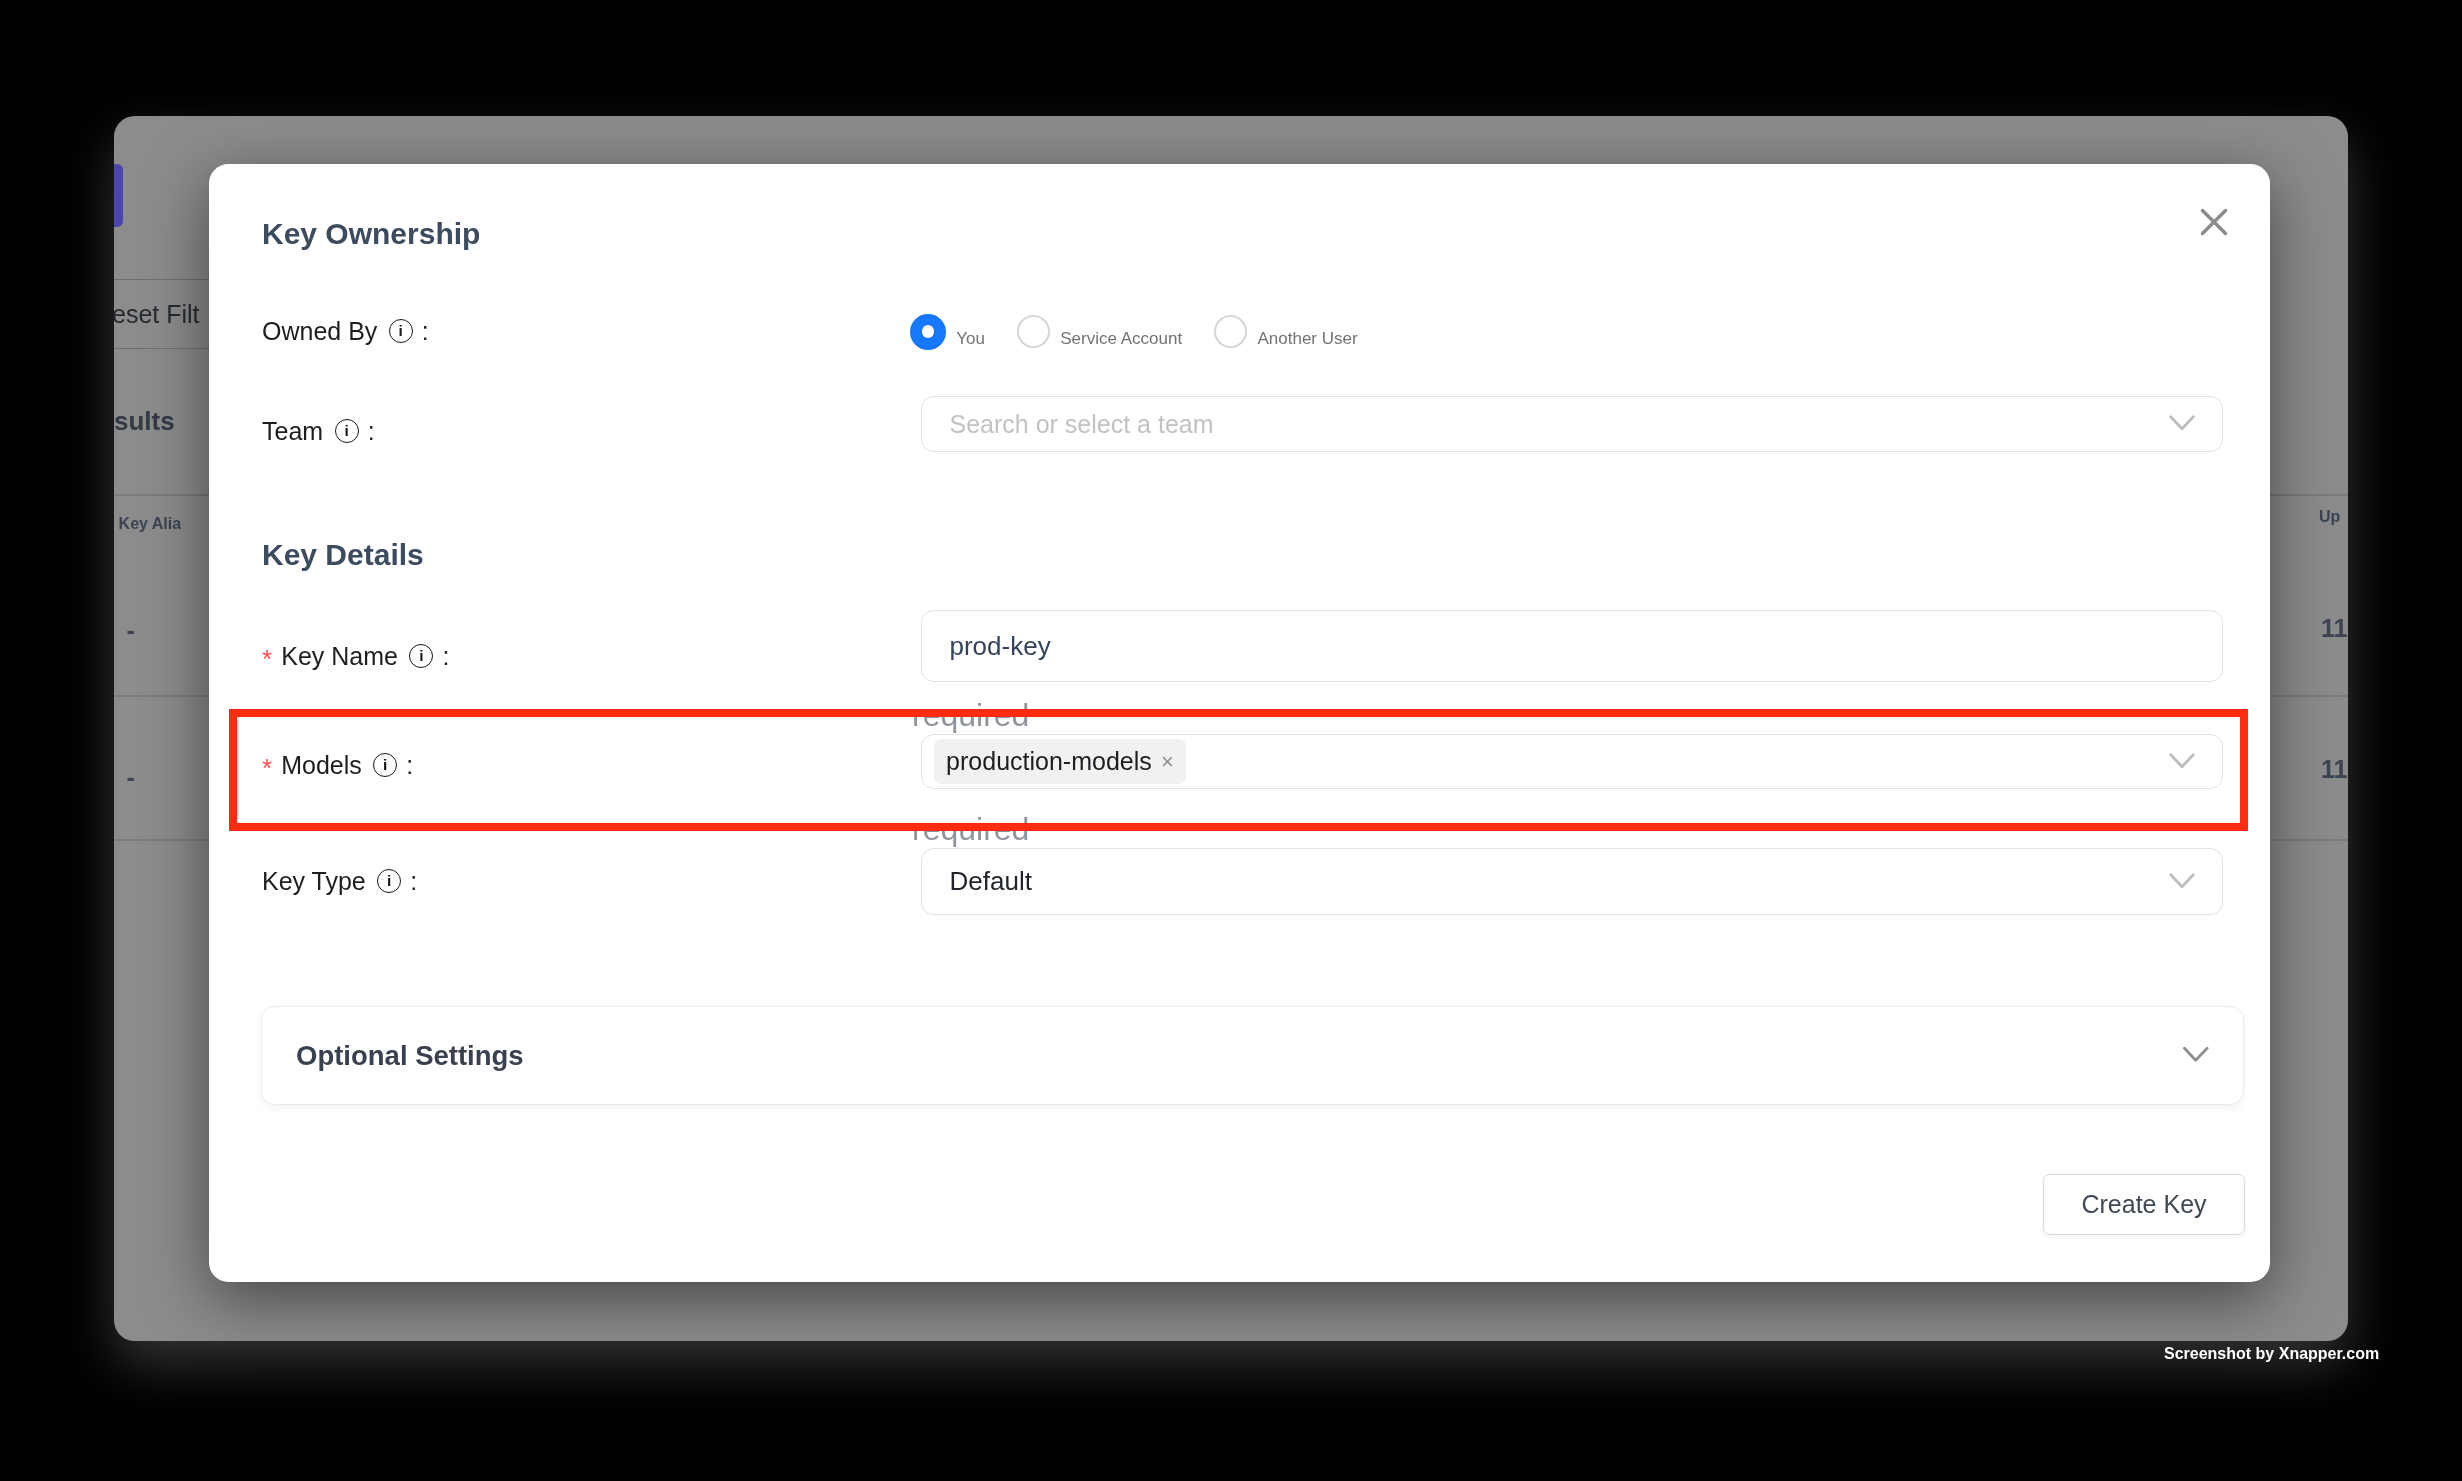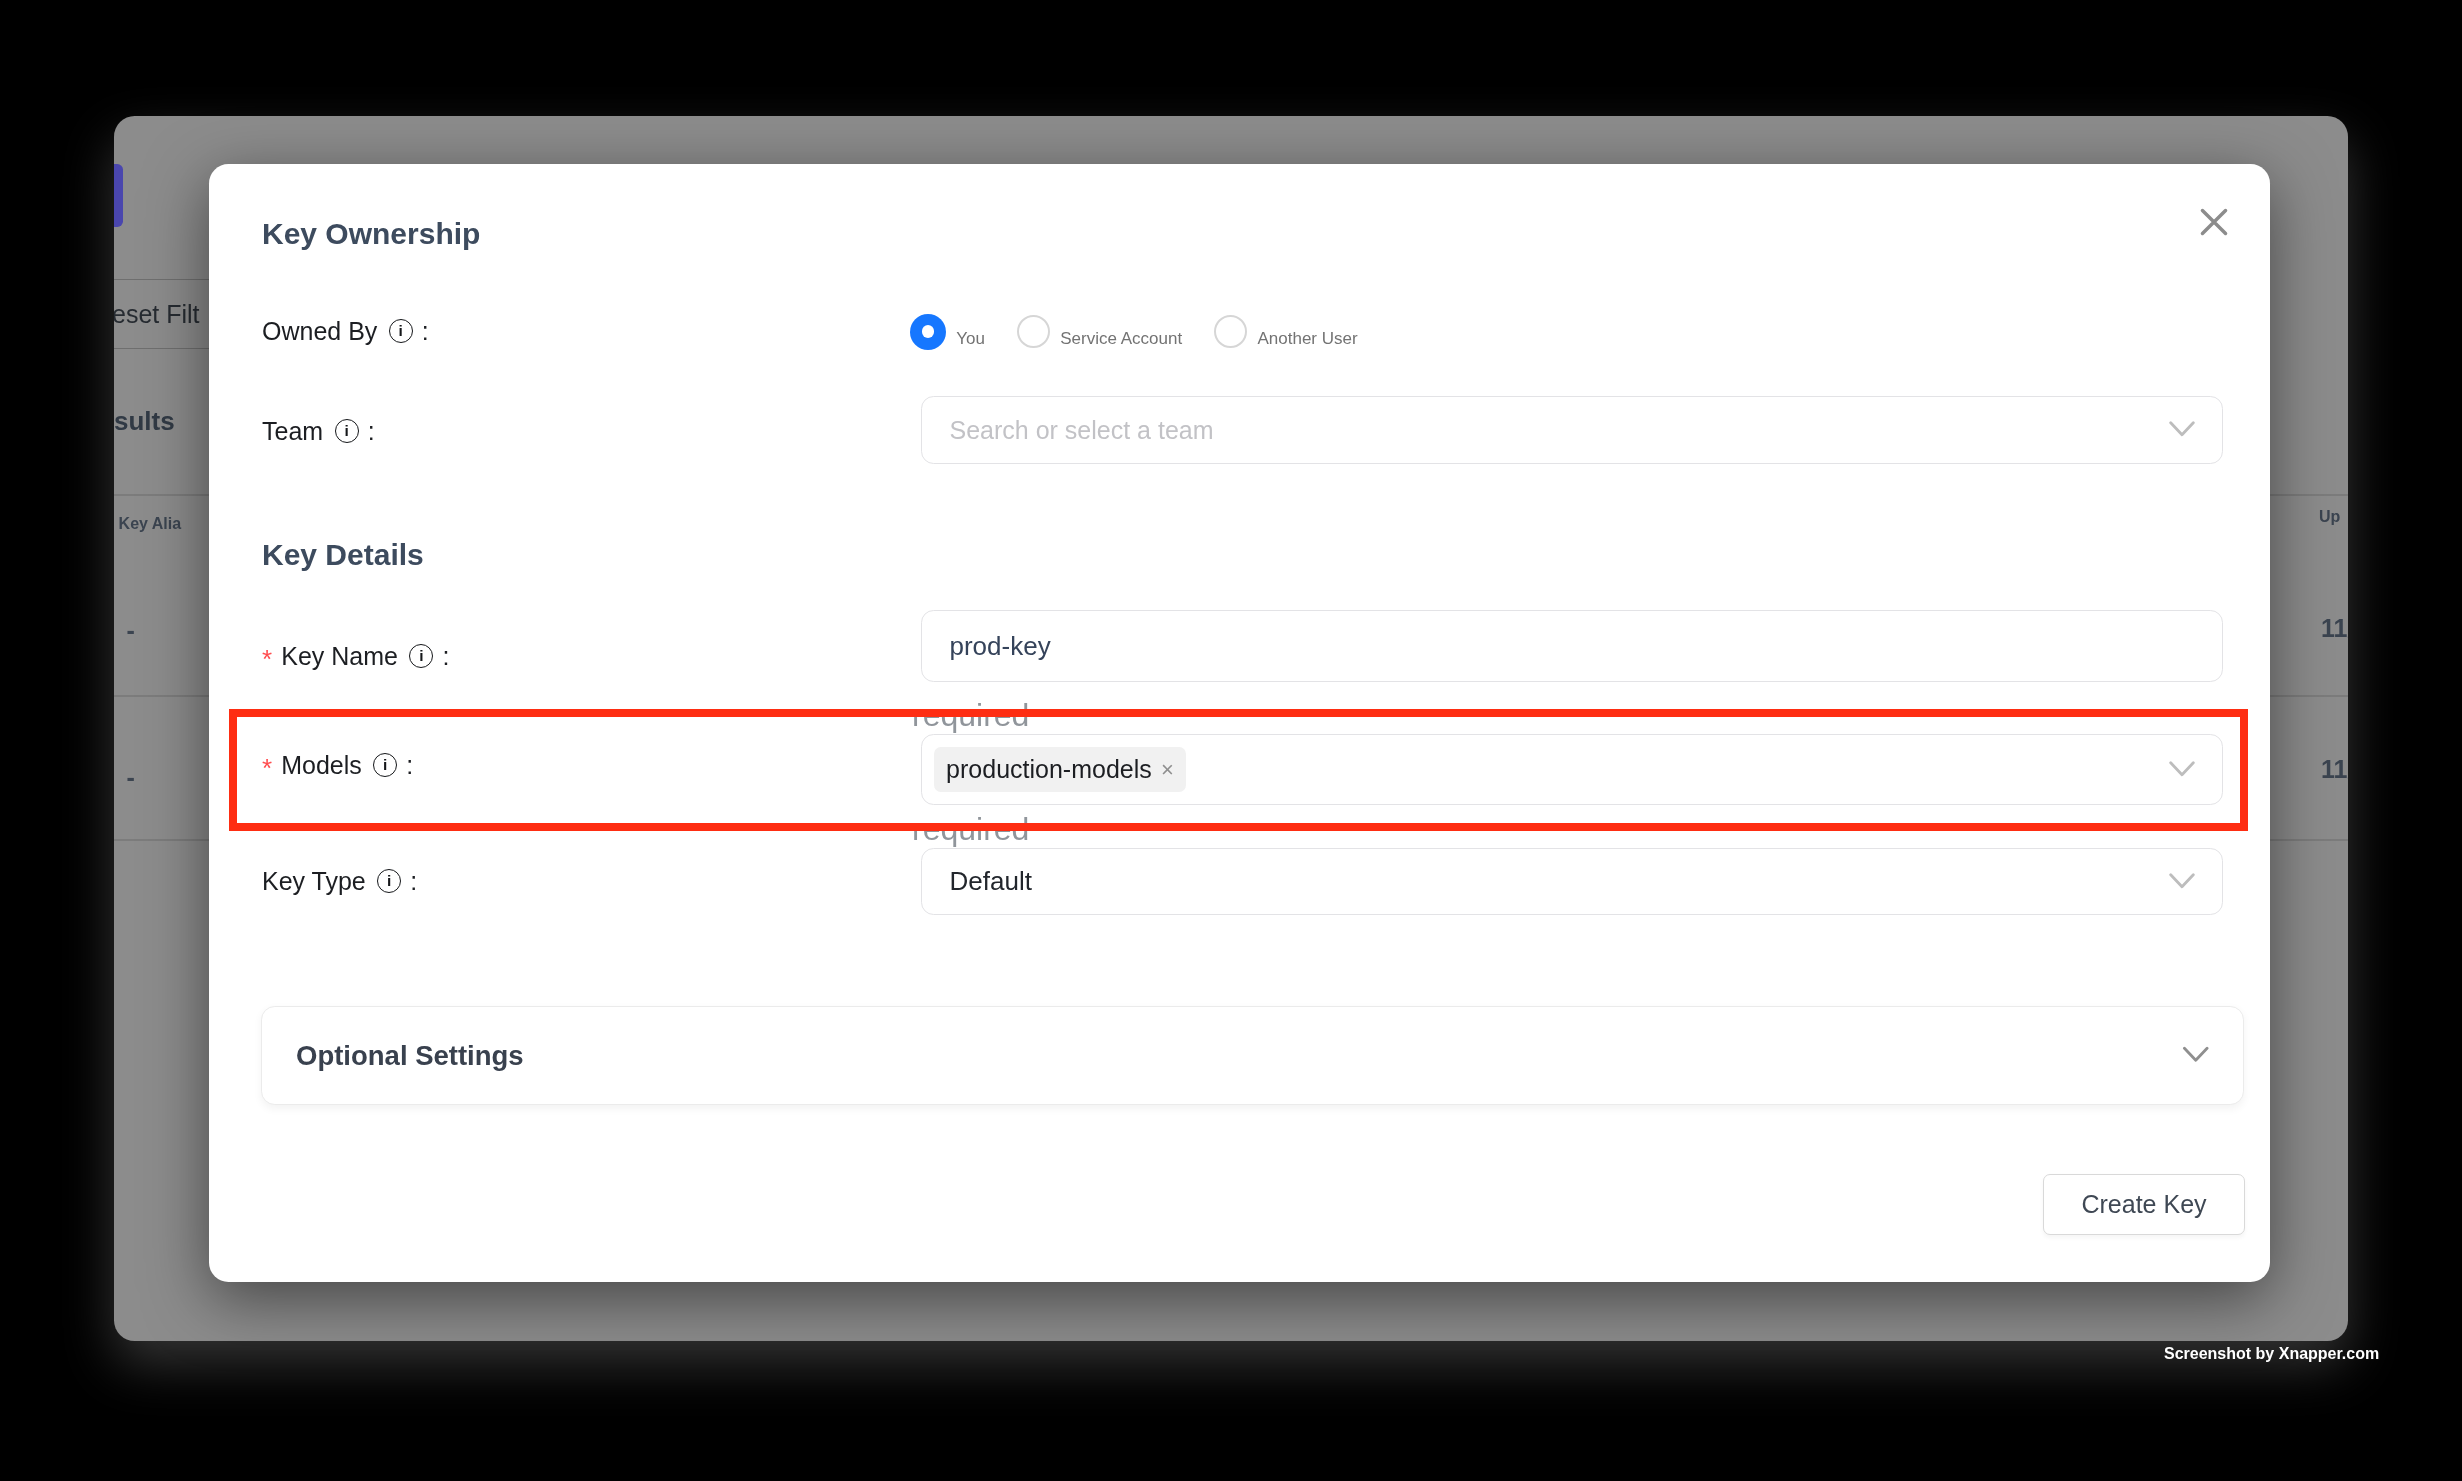--- a/index.html
+++ b/index.html
@@ -139,21 +139,21 @@
         <span class="radio-circle"></span>
         <span class="radio-label">Another User</span>
       </div>
     </div>
 
     <div class="label-row" style="top:249px">
       <span>Team</span>
       <span class="info-icon">i</span>
       <span class="colon">:</span>
     </div>
-    <div class="field" style="top:232px;height:68px">
+    <div class="field" style="top:232px;height:56px">
       <span class="placeholder">Search or select a team</span>
       <span class="chev">
         <svg width="26" height="16" viewBox="0 0 46 28">
             <path d="M3 3 L23 24 L43 3" stroke="#bdbdbd" stroke-width="5" fill="none" stroke-linecap="round" stroke-linejoin="round"></path>
           </svg>
       </span>
     </div>
 
     <div class="section-title" style="top:373px">Key Details</div>
 
@@ -167,21 +167,21 @@
       <span class="field-value navy">prod-key</span>
     </div>
     <div class="required-msg" style="top:533px">required</div>
 
     <div class="label-row" style="top:583px">
       <span class="req-star">*</span>
       <span>Models</span>
       <span class="info-icon">i</span>
       <span class="colon">:</span>
     </div>
-    <div class="field" style="top:570px;height:71px">
+    <div class="field" style="top:570px;height:55px">
       <span class="tag-pill">
         <span class="tag-text">production-models</span>
         <span class="tag-x">×</span>
       </span>
       <span class="chev">
         <svg width="26" height="16" viewBox="0 0 46 28">
             <path d="M3 3 L23 24 L43 3" stroke="#bdbdbd" stroke-width="5" fill="none" stroke-linecap="round" stroke-linejoin="round"></path>
           </svg>
       </span>
     </div>

